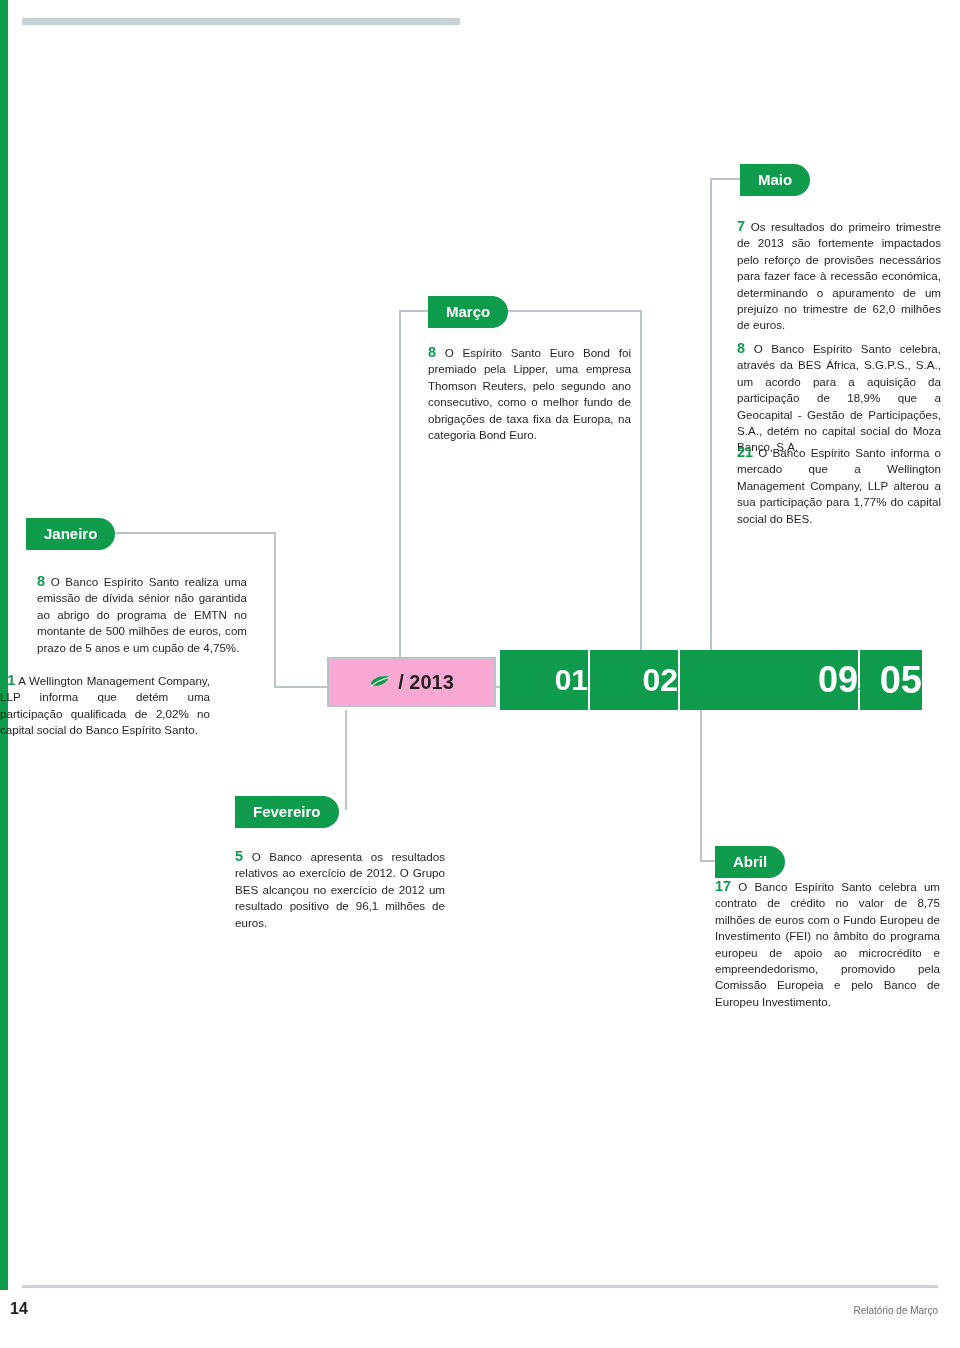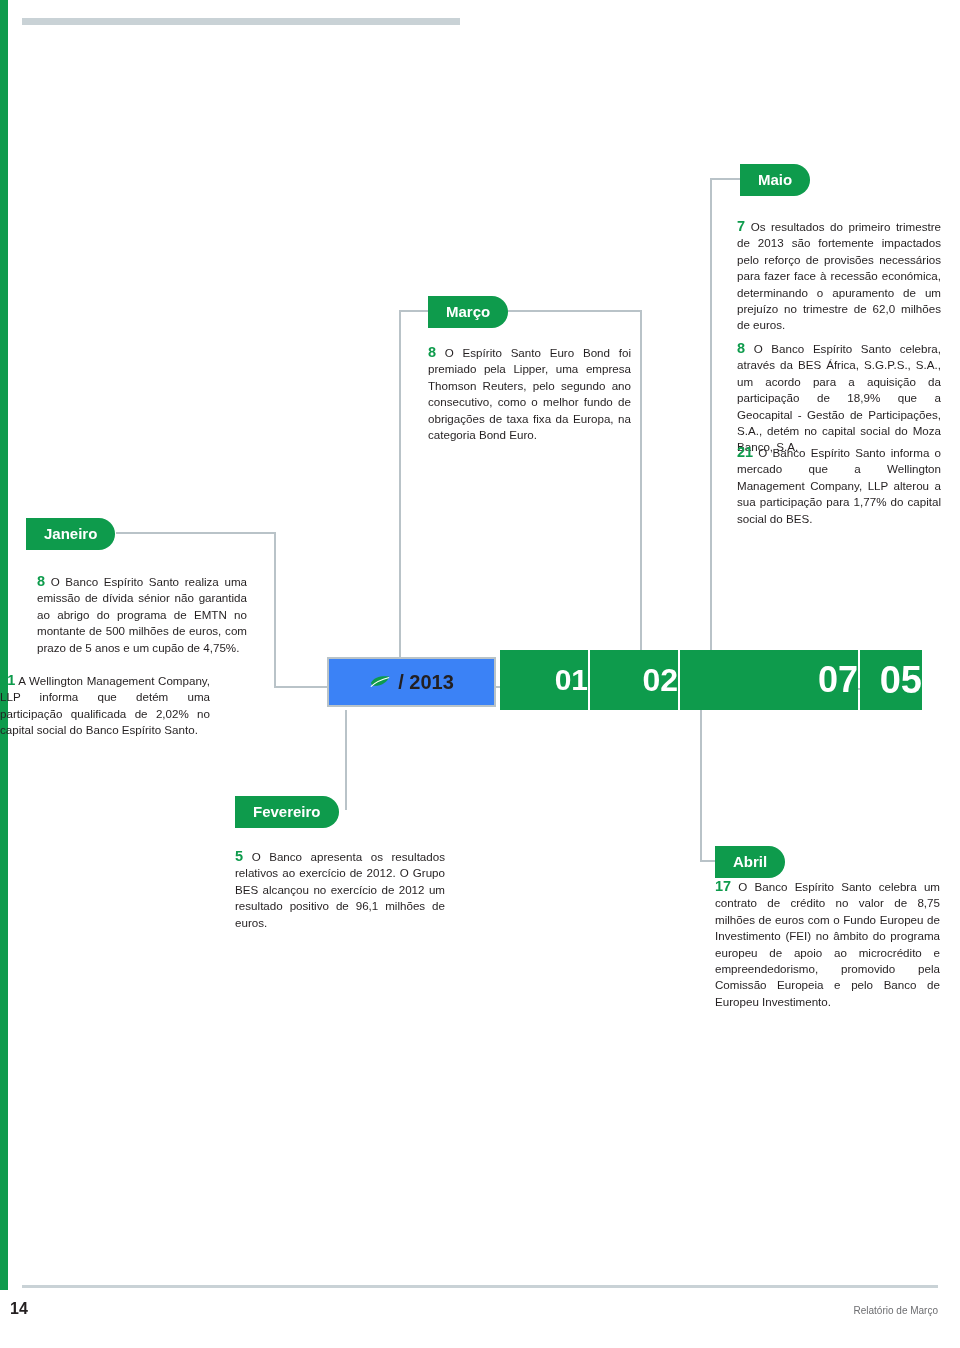--- a/index.html
+++ b/index.html
@@ -50,21 +50,21 @@
   .b-maio21{left:737px;top:444px;width:204px;}
   .b-marco8{left:428px;top:344px;width:203px;}
   .b-jan8{left:0px;top:573px;width:210px;padding-left:37px;}
   .b-jan11{left:0px;top:672px;width:210px;}
   .b-fev5{left:235px;top:848px;width:210px;}
   .b-abr17{left:715px;top:878px;width:225px;}
 
   
   .year-badge{
     position:absolute;left:327px;top:657px;width:165px;height:46px;
-    border:2px solid #b9c3c8;background:#3b82f6;border-radius:0 0 0 0;
+    border:2px solid #b9c3c8;background:#f9a8d4;border-radius:0 0 0 0;
     display:flex;align-items:center;justify-content:center;gap:7px;
   }
   .year-badge .yr{font-size:20px;font-weight:bold;color:#231f20;letter-spacing:0px;}
   .leaf-icon{width:22px;height:16px;display:block;}
 
   .tl{position:absolute;top:650px;height:60px;background:#0e9b4c;color:#ffffff;
       display:flex;align-items:center;justify-content:flex-end;font-weight:bold;}
   .tl span{display:block;}
   .tl-01{left:500px;width:88px;font-size:30px;}
   .tl-02{left:590px;width:88px;font-size:32px;}
@@ -166,20 +166,20 @@
 <div class="tl tl-01">
     <span>01</span>
   </div>
 <div class="tl tl-02">
     <span>02</span>
   </div>
 <div class="tl tl-03">
     <span>03</span>
   </div>
 <div class="tl tl-04">
-    <span>07</span>
+    <span>09</span>
   </div>
 <div class="tl tl-05">
     <span>05</span>
   </div>
 
 <div class="pagenum">14</div>
 <div class="footer-right">Relatório de Março</div>
 
 </body></html>

